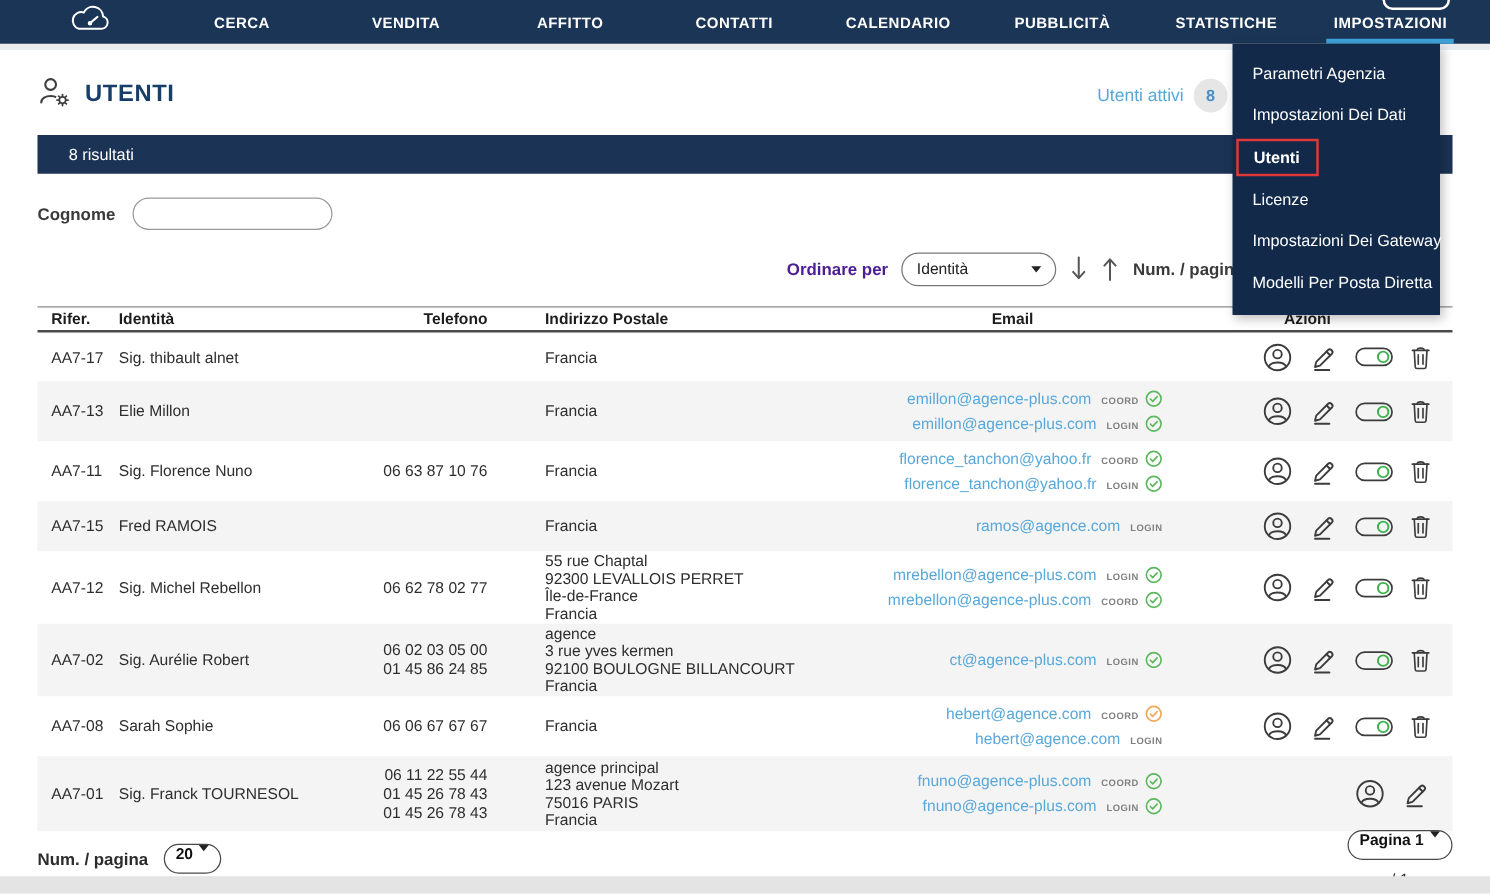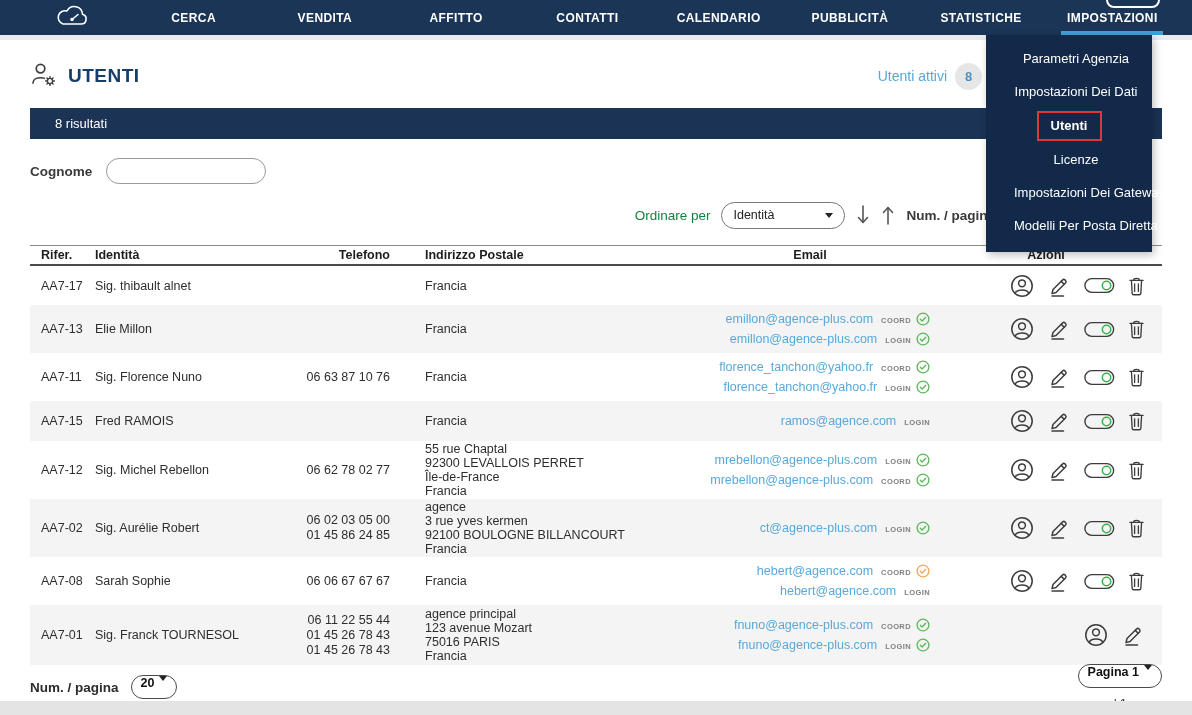--- a/index.html
+++ b/index.html
@@ -14,21 +14,21 @@
     color:#fff; font-size:12px; font-weight:700; letter-spacing:.4px; cursor:pointer; position:relative; height:100%; }
   .nav-item.active::after { content:""; position:absolute; bottom:0; left:50%; transform:translateX(-50%);
     width:102px; height:4px; background:#3fa0d8; }
   .corner-btn { position:absolute; top:-8px; right:32px; width:54px; height:16px;
     border:2px solid #fff; border-radius:8px; background:transparent; }
   .sub-strip { height:5px; background:#e9ecef; }
 
   
   .menu { position:absolute; left:986px; top:35px; width:166px; background:#12294a; z-index:30;
     padding:7px 0 10px; box-shadow:2px 3px 8px rgba(0,0,0,.25); }
-  .menu-item { color:#fff; font-size:13px; padding:9px 14px 9px 28px; cursor:pointer; white-space:nowrap;text-align:center; }
+  .menu-item { color:#fff; font-size:13px; padding:9px 14px 9px 16px; cursor:pointer; white-space:nowrap; }
   .menu-item .red-frame { display:inline-block; border:2px solid #de3838; padding:5px 13px 6px 12px;
     margin:-6px 0 -7px -13px; font-weight:700; }
 
   
   .content { margin:0 30px; }
   .page-header { display:flex; align-items:center; padding-top:20px; height:52px; }
   .page-title-wrap { display:flex; align-items:center; gap:11px; }
   .page-title { color:#173e69; font-size:19px; font-weight:700; letter-spacing:.5px; }
   .header-right { margin-left:auto; display:flex; align-items:center; gap:8px; margin-right:180px; }
   .active-users-label { color:#55a8d8; font-size:14px; font-weight:400; }
@@ -37,40 +37,40 @@
 
   .results-bar { margin-top:16px; background:#1b3355; color:#fff; font-size:13px;
     height:31px; display:flex; align-items:center; padding-left:25px; }
 
   .filter-row { margin-top:19px; display:flex; align-items:center; gap:14px; height:26px; }
   .filter-label { font-size:13.5px; font-weight:700; color:#3a3a3a; }
   .text-input { width:160px; height:26px; border:1px solid #9a9a9a; border-radius:13px;
     padding:0 12px; font-size:13px; font-family:inherit; outline:none; }
 
   .sort-row { margin-top:17px; display:flex; align-items:center; justify-content:flex-end; height:28px; gap:11px; }
-  .sort-label { font-size:13.5px; font-weight:400; color:#15803d; }
+  .sort-label { font-size:13.5px; font-weight:700; color:#4c1d95; }
   .select-box { width:124px; height:27px; border:1.4px solid #777; border-radius:14px;
     display:flex; align-items:center; justify-content:space-between; padding:0 11px; cursor:pointer; background:#fff; }
   .select-box .sel-val { font-size:12.5px; color:#222; }
   .caret { width:0; height:0; border-left:4.5px solid transparent; border-right:4.5px solid transparent;
     border-top:5.5px solid #222; }
   .sort-arrow { cursor:pointer; display:flex; align-items:center; }
   .perpage-top-label { font-size:13.5px; font-weight:700; color:#3a3a3a; white-space:nowrap; }
   .sort-spacer { width:156px; }
 
   
   .table { margin-top:16px; }
   .thead { display:flex; align-items:center; border-top:1px solid #8c8c8c; border-bottom:2px solid #4a4a4a;
     height:21px; font-size:12.5px; font-weight:700; color:#1d1d1d; }
   .row { display:flex; align-items:center; font-size:12.5px; color:#2e2e2e; }
   .row.alt { background:#f4f4f4; }
   .c-ref   { width:65px;  padding-left:11px; }
   .c-id    { width:200px; }
   .c-phone { width:95px;  text-align:right; line-height:15px; }
-  .c-addr  { width:300px; padding-left:35px; line-height:14px; }
+  .c-addr  { width:300px; padding-left:46px; line-height:14px; }
   .c-email { width:240px; display:flex; flex-direction:column; gap:6px; align-items:flex-end; }
   .c-act   { flex:1; display:flex; justify-content:flex-end; align-items:center; gap:13px; padding-right:17px; }
   .h-email { width:240px; text-align:center; }
   .h-act   { flex:1; text-align:center; }
   .email-line { display:flex; align-items:center; gap:5px; }
   .email-addr { color:#58a8da; font-size:12.5px; cursor:pointer; }
   .email-tag { font-size:7.5px; font-weight:700; color:#808080; letter-spacing:.4px; margin-left:3px; transform:translateY(1px); }
   .chk { display:flex; align-items:center; }
   .chk-green { color:#5cb85c; }
   .chk-orange { color:#f0a858; }

